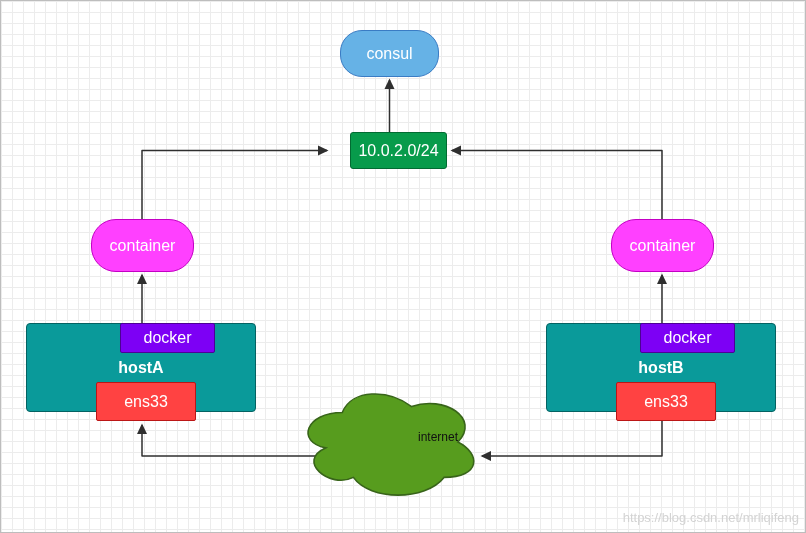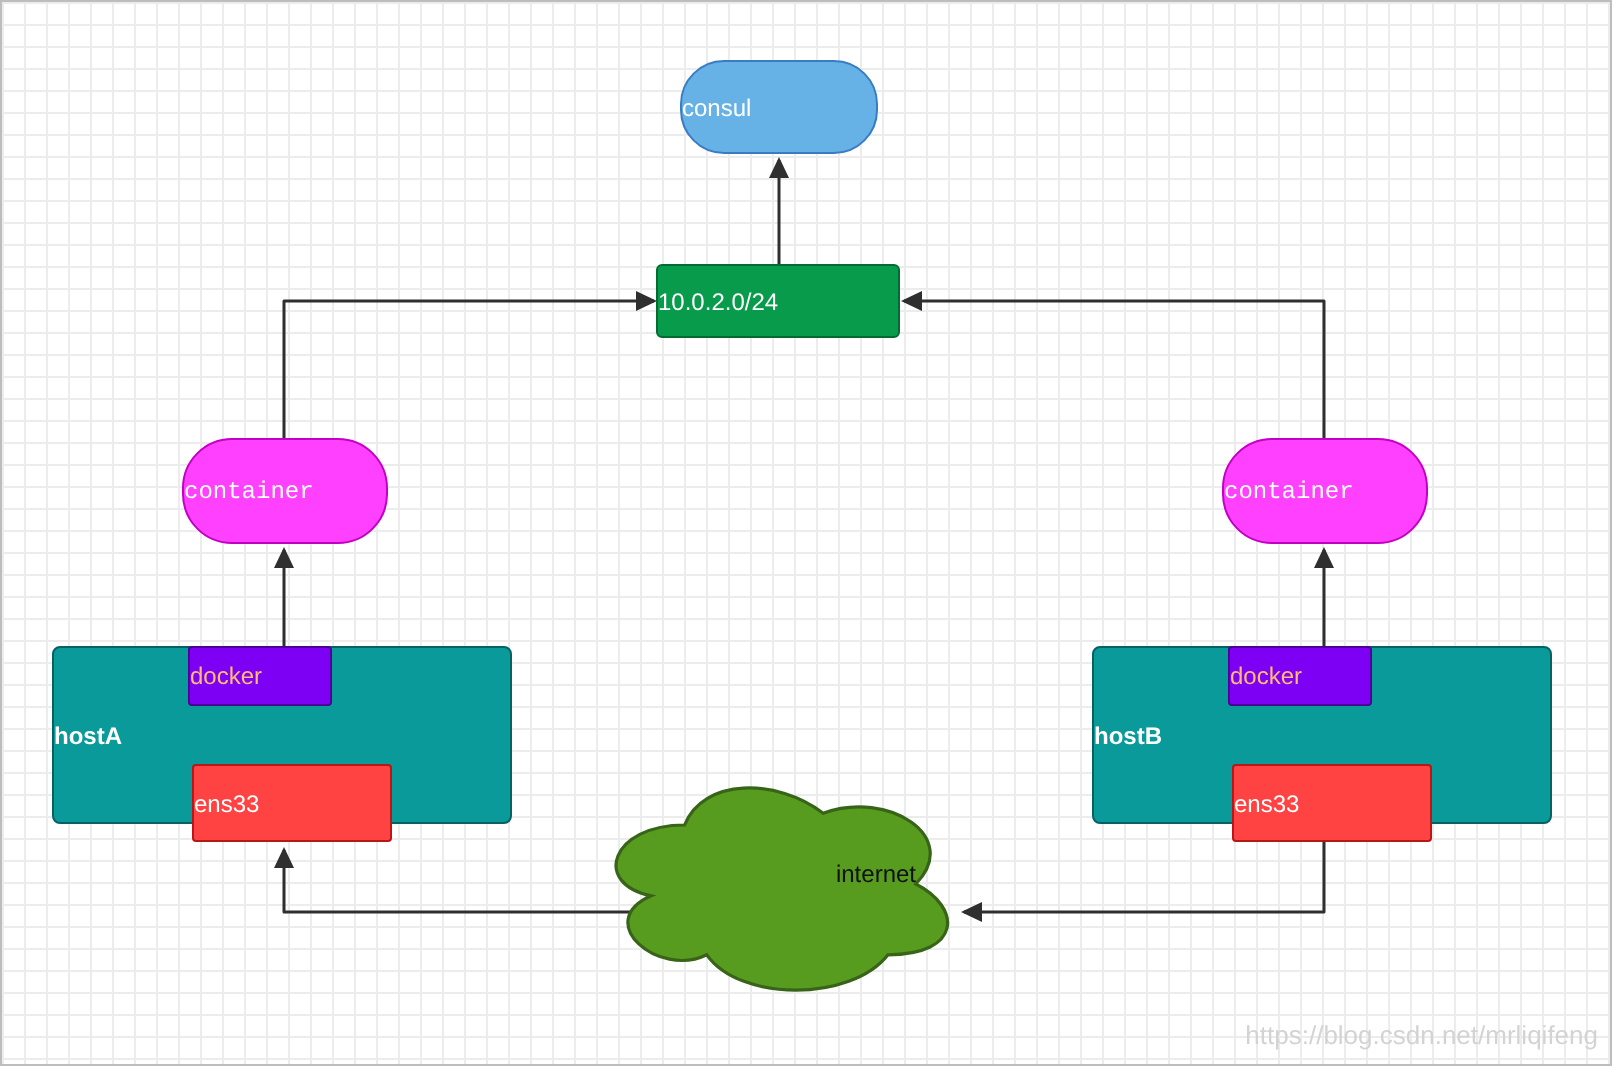--- a/index.html
+++ b/index.html
@@ -36,56 +36,56 @@
   .cloud-shape {
     fill: #579c1e;
     stroke: #38641a;
     stroke-width: 1.6;
   }
 
   .node {
     position: absolute;
     display: flex;
     align-items: center;
-    justify-content: flex-start;
-    font-size: 12px;
+    justify-content: center;
+    font-size: 16px;
     line-height: 14px;
     text-align: center;
   }
 
   .node-consul {
     left: 339px; top: 29px; width: 99px; height: 47px;
     background: #66b2e6; border: 1.5px solid #3a7cc4;
     border-radius: 22px; color: #ffffff;
   }
   .node-subnet {
-    left: 327px; top: 131px; width: 122px; height: 37px;
+    left: 349px; top: 131px; width: 97px; height: 37px;
     background: #079b4b; border: 1.5px solid #026b32;
     border-radius: 3px; color: #ffffff;
   }
   .node-container {
     top: 218px; width: 103px; height: 53px;
     background: #ff40ff; border: 1.5px solid #c400c4;
-    border-radius: 25px; color: #ffffff; font-family: Liberation Mono, monospace;
+    border-radius: 25px; color: #ffffff;
   }
   .node-container.left  { left: 90px; }
   .node-container.right { left: 610px; }
 
   .node-host {
     top: 322px; width: 230px; height: 89px;
     background: #0a9a9a; border: 1.5px solid #046262;
     border-radius: 4px; color: #ffffff; font-weight: bold;
   }
   .node-host.left  { left: 25px; }
   .node-host.right { left: 545px; }
 
   .node-docker {
-    top: 322px; width: 72px; height: 30px;
+    top: 322px; width: 95px; height: 30px;
     background: #7d00f5; border: 1.5px solid #4d0096;
-    border-radius: 2px; color: #fdba74;
+    border-radius: 2px; color: #ffffff; margin-left: 26px;
   }
   .node-docker.left  { left: 93px; }
   .node-docker.right { left: 613px; }
 
   .node-ens33 {
     top: 381px; width: 100px; height: 39px;
     background: #ff4242; border: 1.5px solid #bb1616;
     border-radius: 2px; color: #ffffff;
   }
   .node-ens33.left  { left: 95px; }

